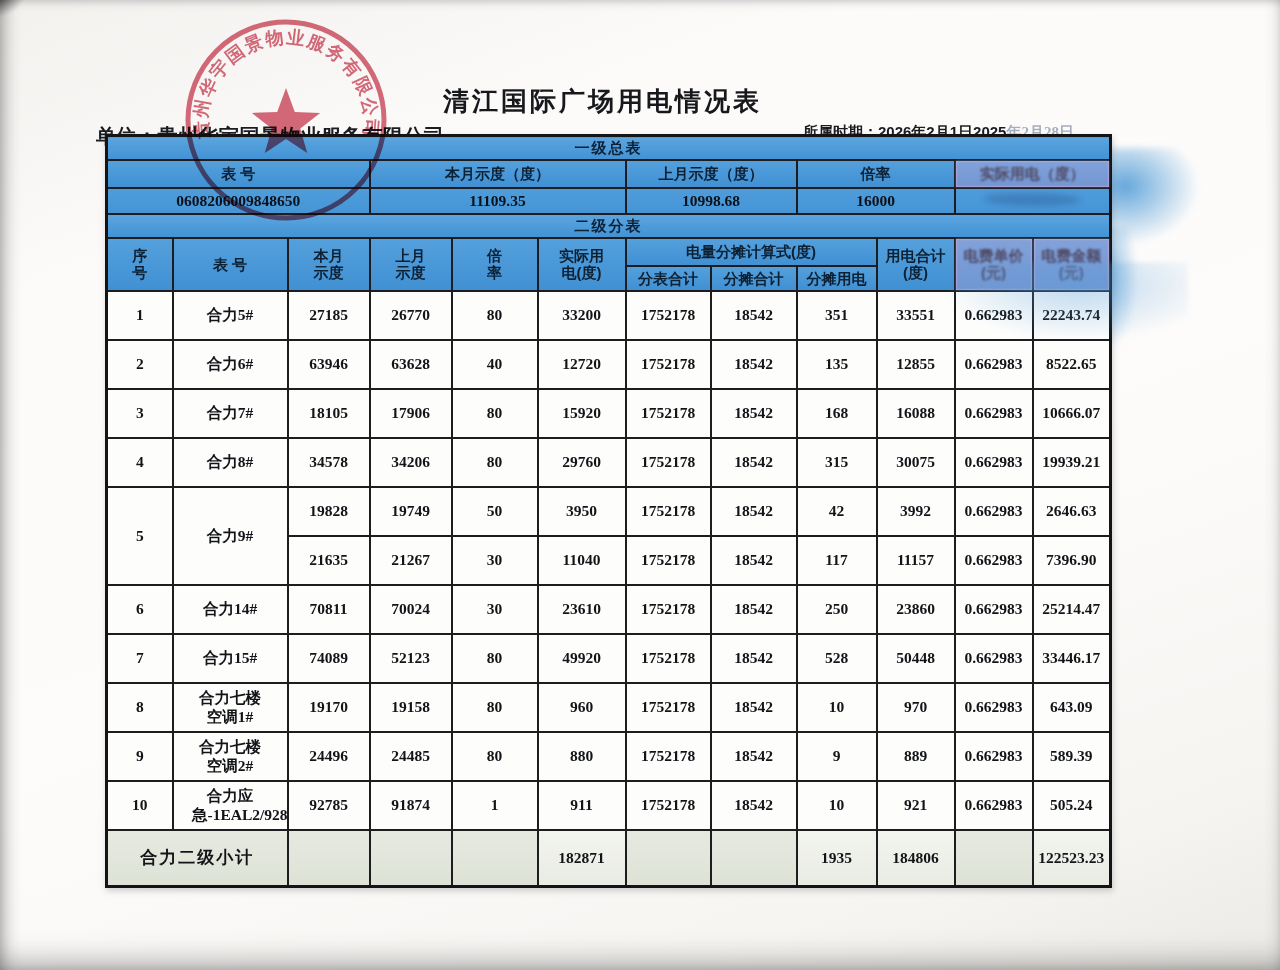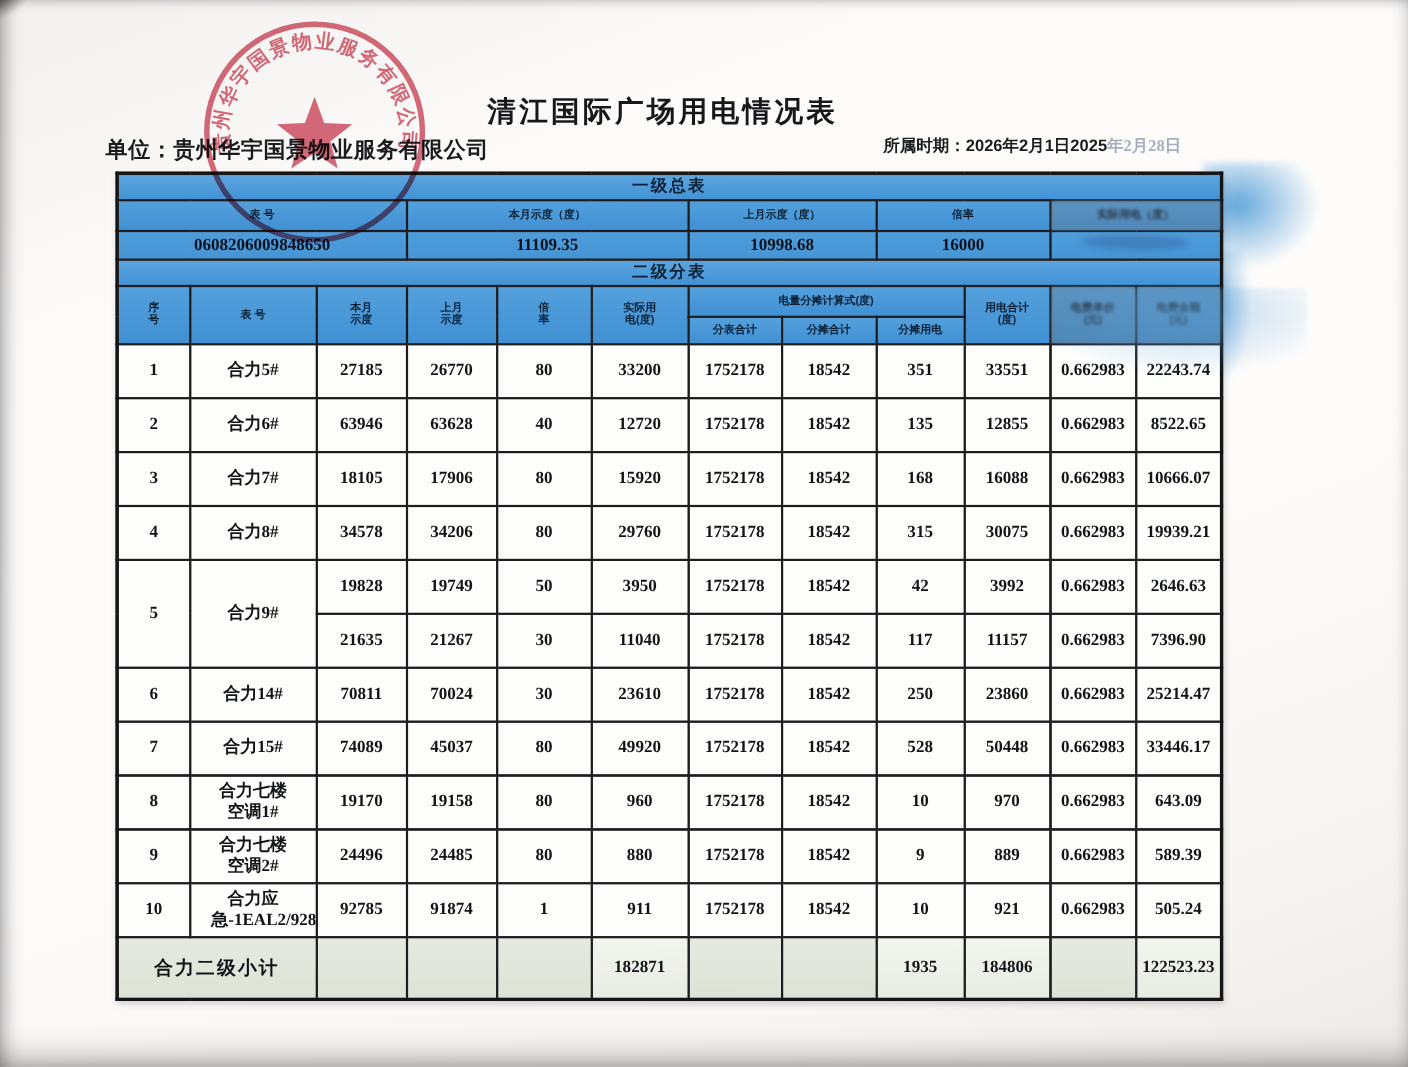--- a/index.html
+++ b/index.html
@@ -41,43 +41,43 @@
     color:#1a1c20;z-index:5;white-space:nowrap;
   }
   .period-faded{opacity:.42;filter:blur(.6px);color:#2c4668;font-family:Liberation Serif, serif;}
   
   .stamp{
     position:absolute;left:180px;top:10px;width:212px;height:216px;z-index:30;
     opacity:.82;mix-blend-mode:multiply;pointer-events:none;
   }
   
   table.sheet{
-    position:absolute;left:105px;top:156px;z-index:10;
+    position:absolute;left:105px;top:134px;z-index:10;
     border-collapse:collapse;table-layout:fixed;width:1004px;
-    background:#737373;
+    background:#f9a8d4;
     box-shadow:1px 3px 6px rgba(80,80,80,.25);
   }
   table.sheet td{
     border:2px solid #1d1d20;text-align:center;vertical-align:middle;
     font-weight:bold;color:#121418;line-height:1.18;
     font-family:"Liberation Serif",serif;font-size:15.5px;
     padding:1px 2px;overflow:hidden;
   }
   table.sheet{border:3px solid #141416;}
   td.cjk{font-family:"Liberation Sans",sans-serif;font-size:15px;}
   
   tr.secbar td{
     background:linear-gradient(180deg,#5ba5df,#4292d5);
     color:#0d2135;font-family:"Liberation Sans",sans-serif;
     font-size:15px;height:20px;letter-spacing:2px;
   }
   tr.l1h td,tr.l2h td{
     background:linear-gradient(180deg,#54a0dc,#4090d3);
     color:#0d2135;font-family:"Liberation Sans",sans-serif;
-    font-size:10px;height:24px;
+    font-size:15px;height:24px;
   }
   tr.l1v td{
     background:linear-gradient(180deg,#4f9cda,#4595d6);
     color:#0c121c;height:22px;font-size:15.5px;
   }
   tr.l2h.sub td{height:21px;}
   
   .w1{display:inline-block;max-width:1.35em;line-height:1.12;}
   .w2{display:inline-block;max-width:2.35em;line-height:1.12;}
   .w3{display:inline-block;max-width:3.45em;line-height:1.12;}
@@ -288,21 +288,21 @@
     <td>18542</td>
     <td>250</td>
     <td>23860</td>
     <td>0.662983</td>
     <td>25214.47</td>
   </tr>
   <tr class="datarow">
     <td>7</td>
     <td class="cjk"><span class="nmw">合力15#</span></td>
     <td>74089</td>
-    <td>45037</td>
+    <td>52123</td>
     <td>80</td>
     <td>49920</td>
     <td>1752178</td>
     <td>18542</td>
     <td>528</td>
     <td>50448</td>
     <td>0.662983</td>
     <td>33446.17</td>
   </tr>
   <tr class="datarow">

